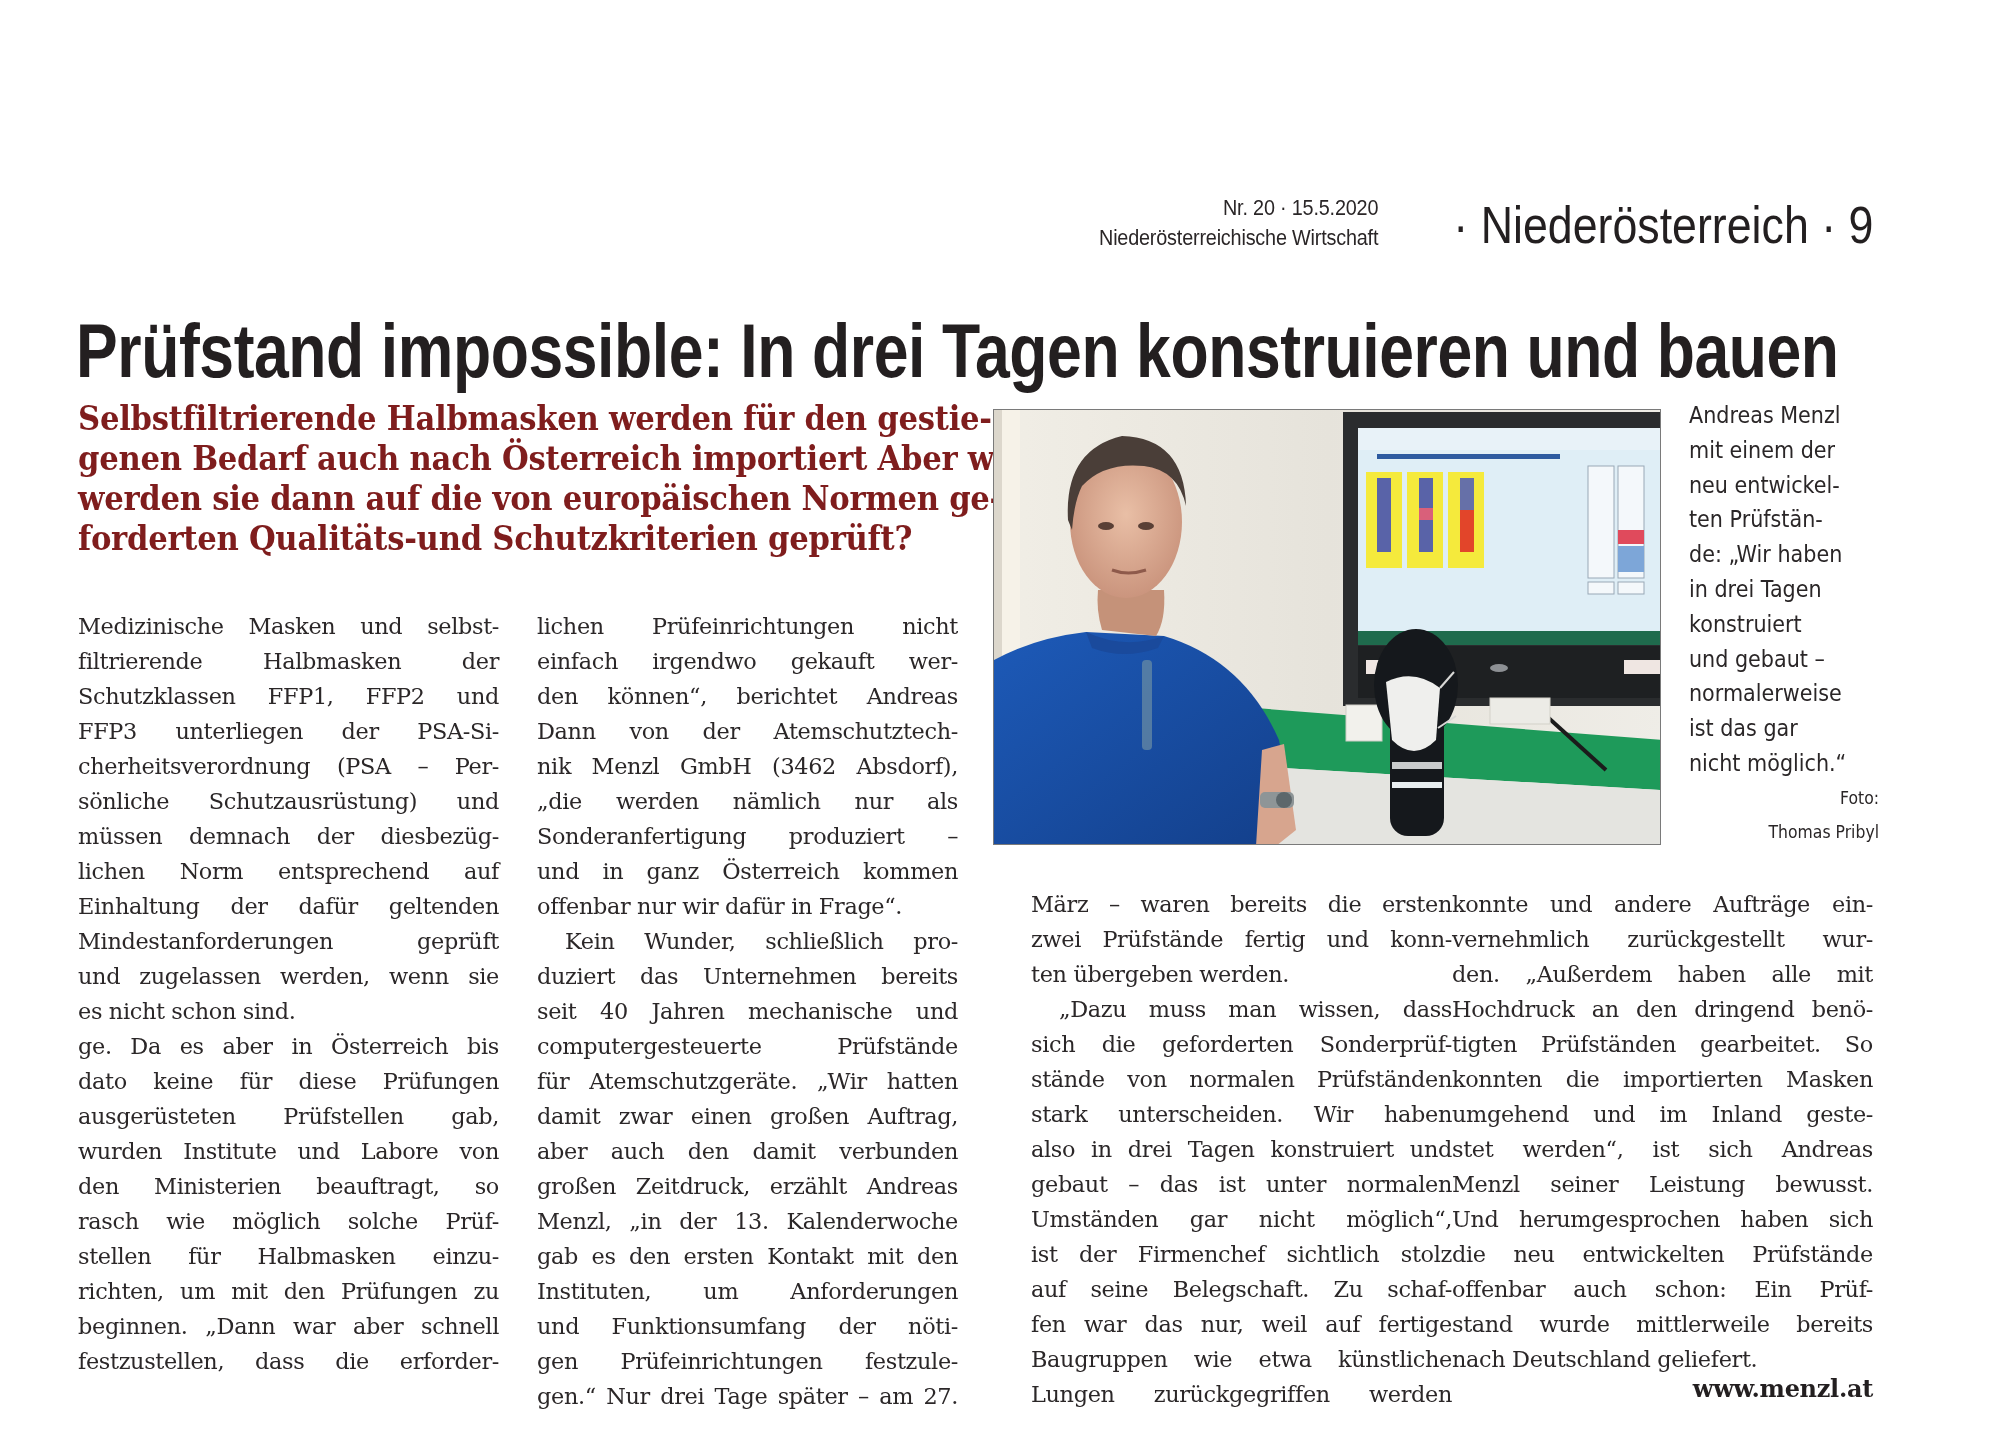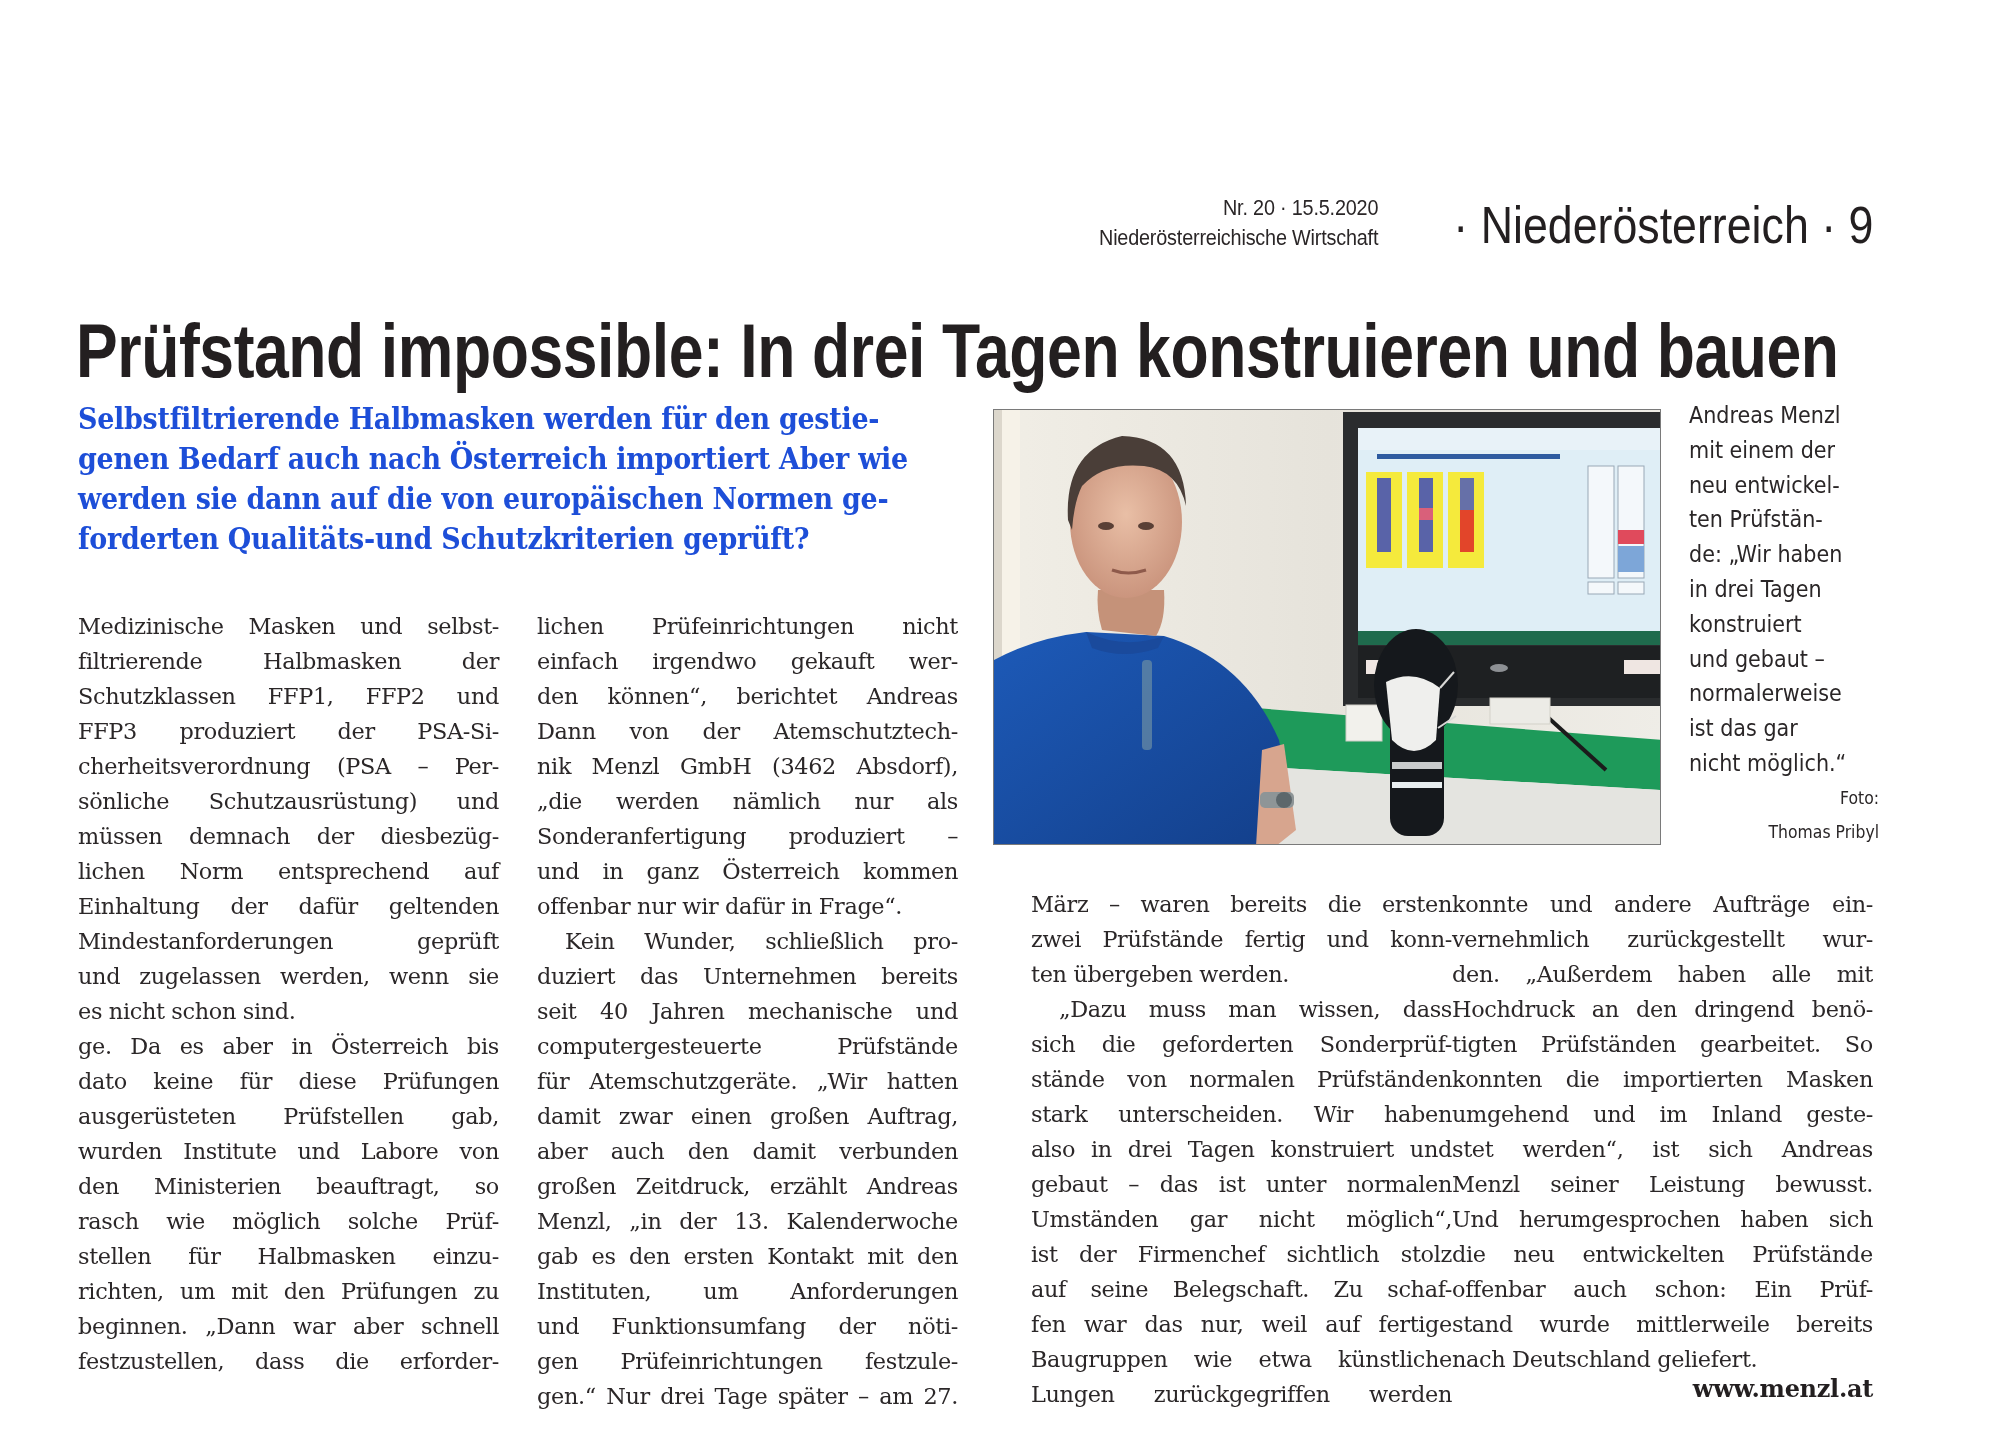--- a/index.html
+++ b/index.html
@@ -5,21 +5,21 @@
   * { box-sizing: border-box; margin: 0; padding: 0; }
   html, body { width: 1999px; height: 1448px; background: #ffffff; overflow: hidden; }
   body { position: relative; color: #231f20; }
 
   .masthead { position: absolute; top: 193px; right: 126px; display: flex; align-items: center; }
   .masthead .meta { text-align: right; font-family: "Liberation Sans", sans-serif; font-size: 22px; line-height: 30px; color: #2a2627; letter-spacing: -0.2px; transform: scaleX(0.9); transform-origin: right bottom; margin-right: 6px; }
   .masthead .section { font-family: "Liberation Sans", sans-serif; font-size: 52px; line-height: 56px; color: #231f20; transform: scaleX(0.86); transform-origin: right bottom; white-space: nowrap; margin-bottom: -4px; }
 
   .headline { position: absolute; left: 76px; top: 308px; width: 1800px; font-family: "Liberation Sans", sans-serif; font-size: 76px; line-height: 86px; color: #231f20; white-space: nowrap; transform: scaleX(0.822); transform-origin: left top; letter-spacing: -0.5px; }
 
-  .deck { position: absolute; left: 78px; top: 399px; width: 880px; font-family: "DejaVu Serif", serif; font-weight: bold; font-size: 29px; line-height: 40px; color: #1d4ed8; letter-spacing: -0.3px; }
+  .deck { position: absolute; left: 78px; top: 399px; width: 880px; font-family: "DejaVu Serif", serif; font-weight: bold; font-size: 33px; line-height: 40px; color: #7f1d1d; letter-spacing: -0.3px; }
   .deck span { display: block; white-space: nowrap; transform: scaleX(0.93); transform-origin: left top; }
 
   .photo { position: absolute; left: 993px; top: 409px; width: 668px; height: 436px; border: 1px solid #7a7a7a; overflow: hidden; background: #ebe8e0; }
 
   .caption { position: absolute; left: 1689px; top: 398px; width: 190px; font-family: "DejaVu Sans", sans-serif; font-size: 23px; line-height: 34.8px; color: #2a2627; }
   .caption .line { display: block; white-space: nowrap; transform: scaleX(0.9); transform-origin: left top; }
   .caption .credit { text-align: right; font-size: 17px; line-height: 34px; margin-top: 0px; }
   .caption .credit span { display: block; transform: scaleX(0.92); transform-origin: right top; }
 
   .col { position: absolute; width: 421px; font-family: "DejaVu Serif", serif; font-size: 22.4px; line-height: 35px; color: #2b2728; }
@@ -153,21 +153,21 @@
   <div class="credit">
     <span>Foto:</span>
     <span>Thomas Pribyl</span>
   </div>
 </div>
 
 <div class="col c1">
     <span class="ln">Medizinische Masken und selbst-</span>
     <span class="ln">filtrierende Halbmasken der</span>
     <span class="ln">Schutzklassen FFP1, FFP2 und</span>
-    <span class="ln">FFP3 produziert der PSA-Si-</span>
+    <span class="ln">FFP3 unterliegen der PSA-Si-</span>
     <span class="ln">cherheitsverordnung (PSA – Per-</span>
     <span class="ln">sönliche Schutzausrüstung) und</span>
     <span class="ln">müssen demnach der diesbezüg-</span>
     <span class="ln">lichen Norm entsprechend auf</span>
     <span class="ln">Einhaltung der dafür geltenden</span>
     <span class="ln">Mindestanforderungen geprüft</span>
     <span class="ln">und zugelassen werden, wenn sie</span>
     <span class="ln last">es nicht schon sind.</span>
     <span class="ln">ge. Da es aber in Österreich bis</span>
     <span class="ln">dato keine für diese Prüfungen</span>

